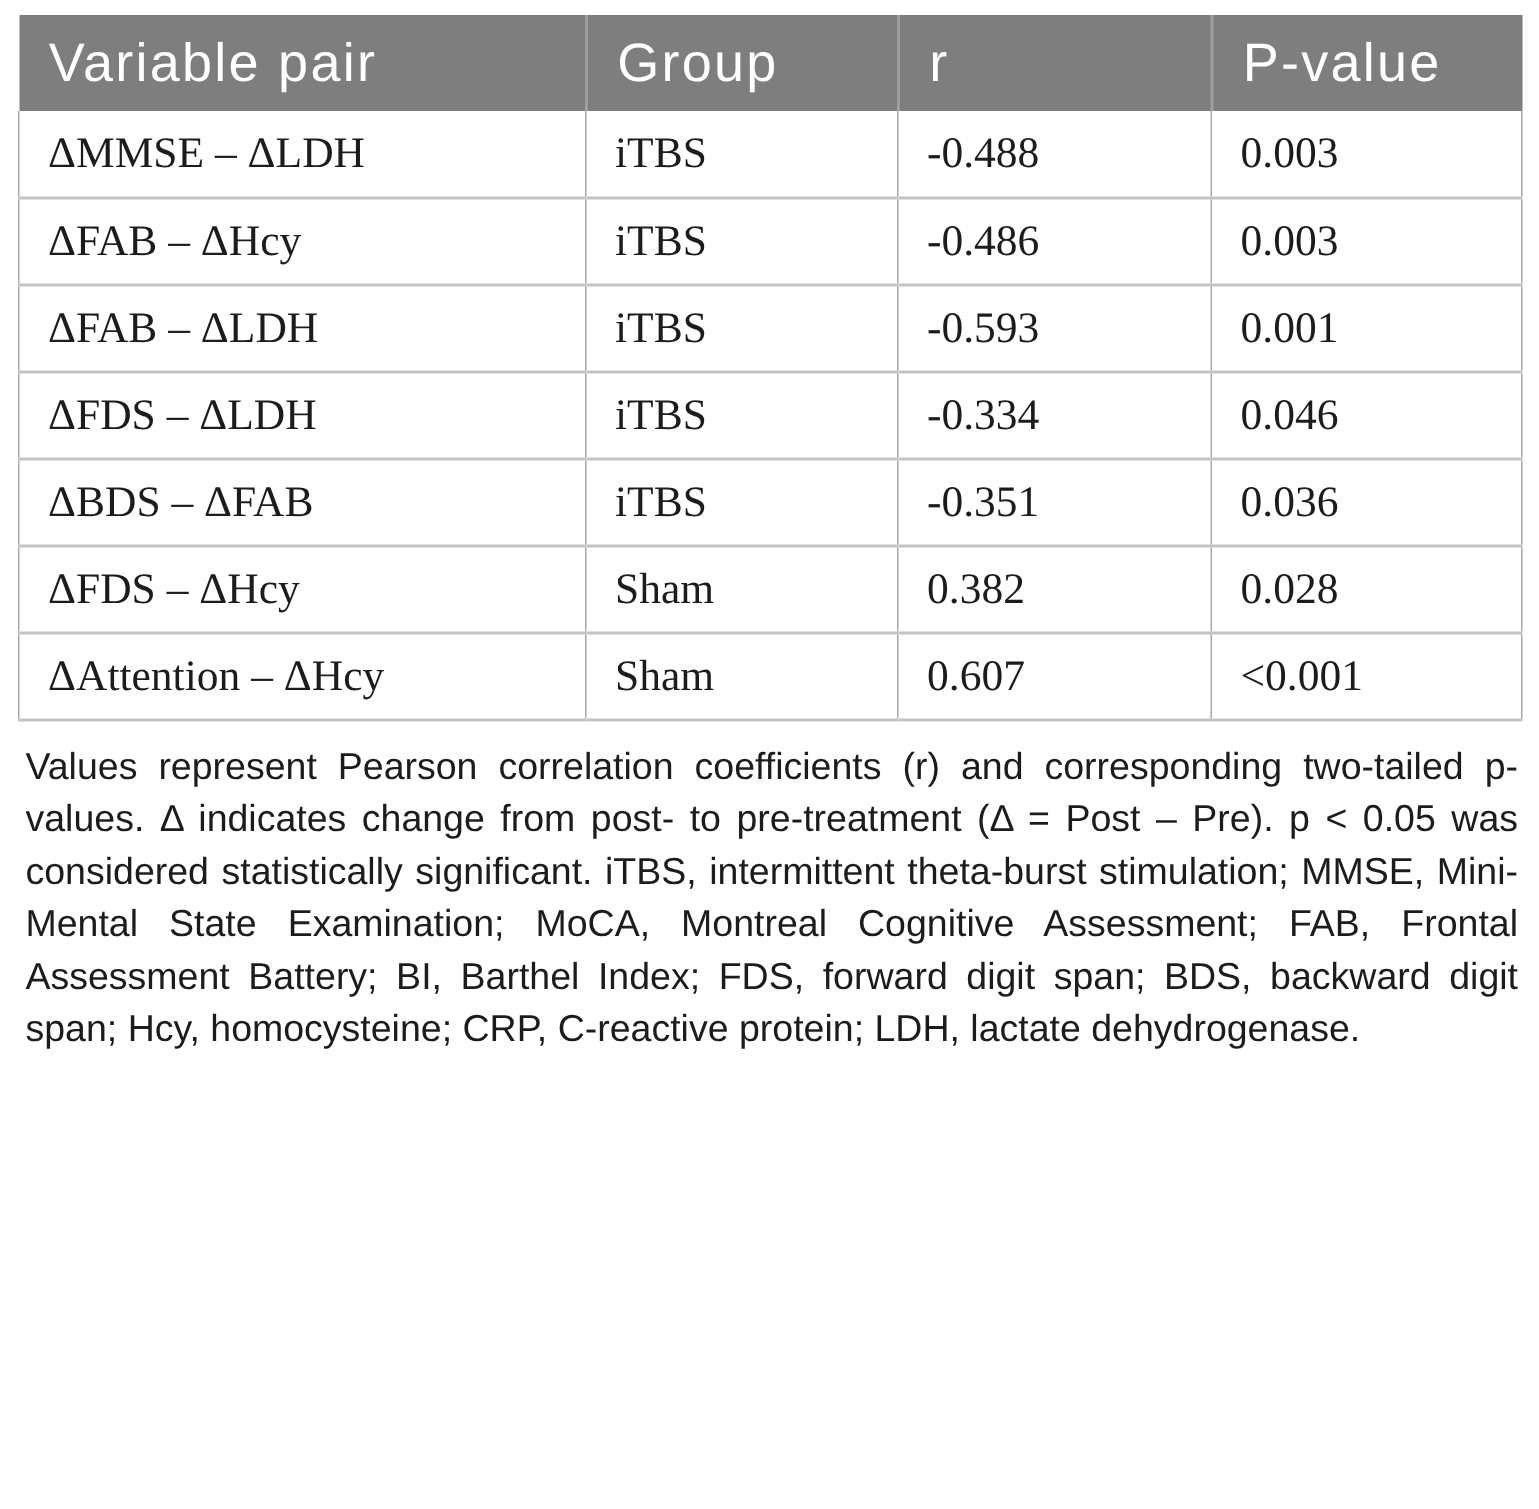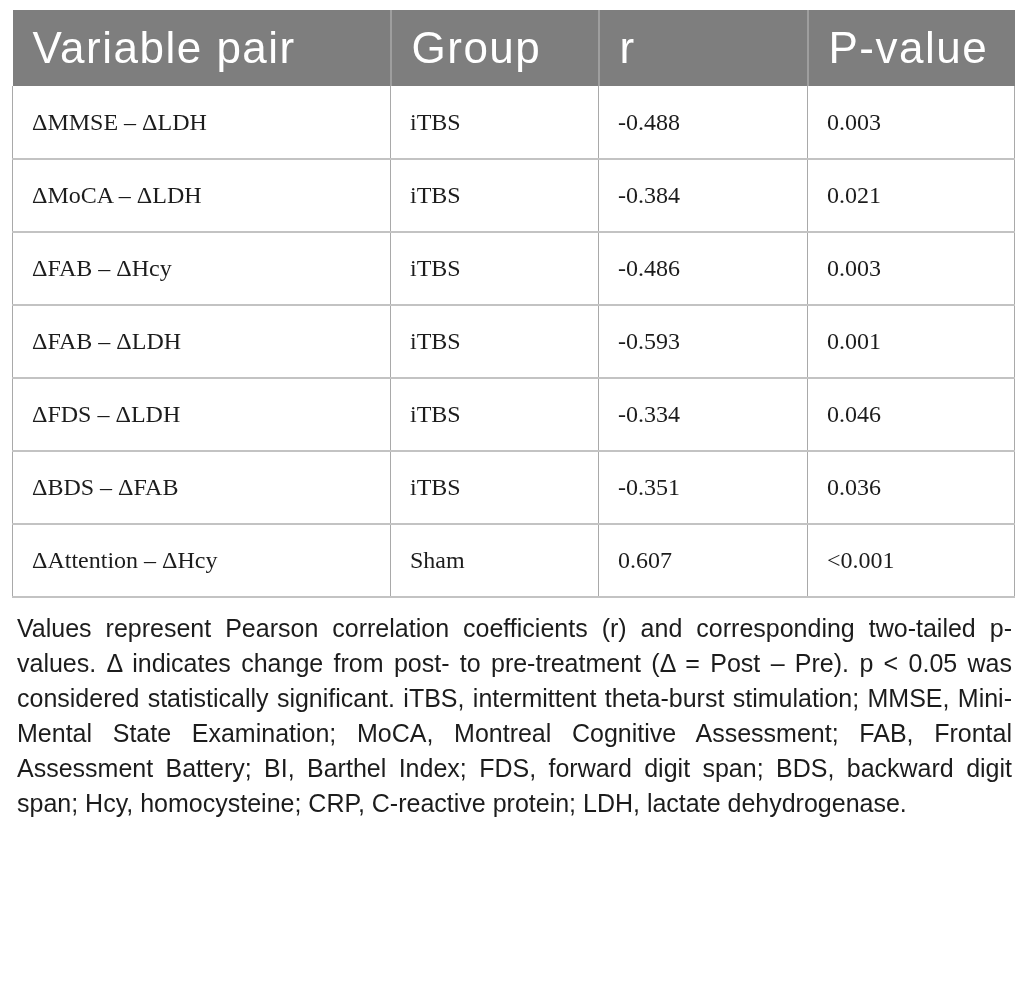--- a/index.html
+++ b/index.html
@@ -29,37 +29,37 @@
   }
   col.c-pair  { width: 378px; }
   col.c-group { width: 208px; }
   col.c-r     { width: 209px; }
   col.c-p     { width: 207px; }
 
   thead th {
     background: var(--header-bg);
     color: var(--header-text);
     font-family: "Liberation Sans", "DejaVu Sans", sans-serif;
-    font-size: 44px;
+    font-size: 36px;
     font-weight: 500;
     letter-spacing: 1.5px;
     text-align: left;
-    height: 76px;
+    height: 64px;
     padding: 0 0 0 20px;
     vertical-align: middle;
     border: none;
   }
   thead th + th {
     border-left: 2px solid var(--header-sep);
   }
   tbody td {
     font-family: "Liberation Serif", "DejaVu Serif", serif;
-    font-size: 24px;
+    font-size: 29px;
     color: var(--body-text);
-    height: 73px;
+    height: 58px;
     padding: 0 0 0 19px;
     vertical-align: middle;
     background: #ffffff;
     border-top: 2px solid var(--border-h);
     border-bottom: 2px solid var(--border-h);
     border-left: 1px solid var(--border-v);
     border-right: 1px solid var(--border-v);
   }
   tbody tr:first-child td { border-top: none; }
 
@@ -93,26 +93,20 @@
       </tr>
     </thead>
     <tbody>
         <tr>
       <td>ΔMMSE – ΔLDH</td>
       <td>iTBS</td>
       <td>-0.488</td>
       <td>0.003</td>
     </tr>
         <tr>
-      <td>ΔMoCA – ΔLDH</td>
-      <td>iTBS</td>
-      <td>-0.384</td>
-      <td>0.021</td>
-    </tr>
-        <tr>
       <td>ΔFAB – ΔHcy</td>
       <td>iTBS</td>
       <td>-0.486</td>
       <td>0.003</td>
     </tr>
         <tr>
       <td>ΔFAB – ΔLDH</td>
       <td>iTBS</td>
       <td>-0.593</td>
       <td>0.001</td>
@@ -123,20 +117,26 @@
       <td>-0.334</td>
       <td>0.046</td>
     </tr>
         <tr>
       <td>ΔBDS – ΔFAB</td>
       <td>iTBS</td>
       <td>-0.351</td>
       <td>0.036</td>
     </tr>
         <tr>
+      <td>ΔFDS – ΔHcy</td>
+      <td>Sham</td>
+      <td>0.382</td>
+      <td>0.028</td>
+    </tr>
+        <tr>
       <td>ΔAttention – ΔHcy</td>
       <td>Sham</td>
       <td>0.607</td>
       <td>&lt;0.001</td>
     </tr>
       </tbody>
   </table>
 
   <p class="footnote">Values represent Pearson correlation coefficients (r) and corresponding two-tailed p-values. Δ indicates change from post- to pre-treatment (Δ = Post – Pre). p &lt; 0.05 was considered statistically significant. iTBS, intermittent theta-burst stimulation; MMSE, Mini-Mental State Examination; MoCA, Montreal Cognitive Assessment; FAB, Frontal Assessment Battery; BI, Barthel Index; FDS, forward digit span; BDS, backward digit span; Hcy, homocysteine; CRP, C-reactive protein; LDH, lactate dehydrogenase.</p>
 

